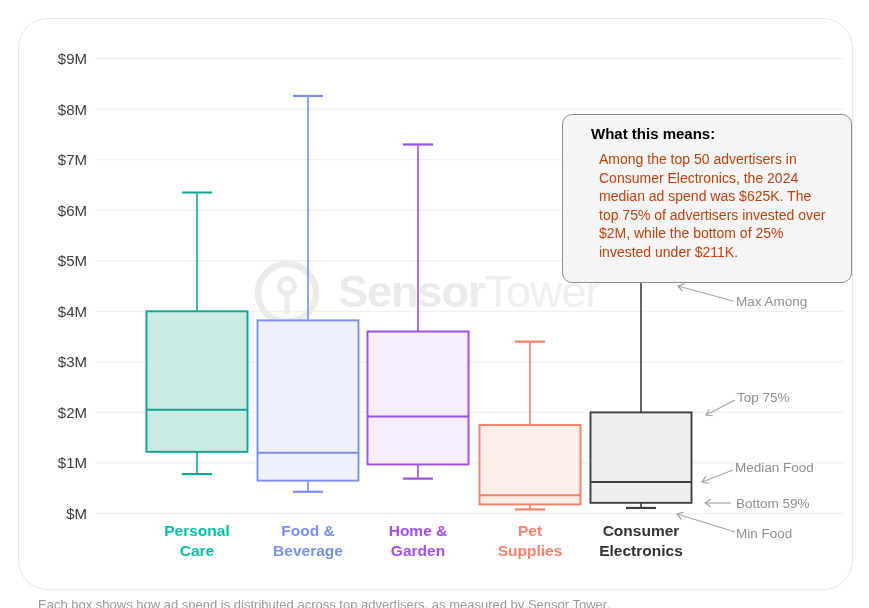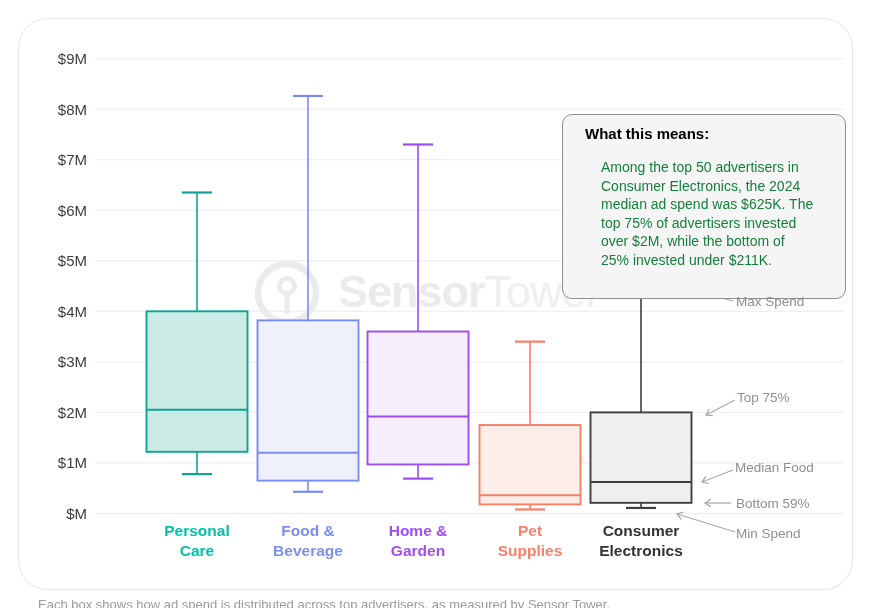--- a/index.html
+++ b/index.html
@@ -1,32 +1,32 @@
 <!DOCTYPE html>
 <html><head>
 <meta charset="utf-8">
 <style>
   html,body{margin:0;padding:0;background:#fff;}
   .canvas{
     position:relative;width:869px;height:608px;overflow:hidden;
-    background:#fff;font-family:"Liberation Sans",sans-serif;
+    background:#fff;font-family:"Liberation Sans",sans-serif;border-radius:16px;
   }
   .card{
     position:absolute;left:18px;top:18px;width:833px;height:570px;
     background:#fff;border:1px solid #e7e7e7;border-radius:30px;
     box-shadow:0 1px 2px rgba(0,0,0,0.03);
   }
   #plot{position:absolute;left:0;top:0;}
   .annotation{
     position:absolute;left:562px;top:114px;width:247px;
     background:#f5f5f5;border:1.5px solid #8f8f8f;border-radius:10px;
-    padding:10px 13px 12px 22px;color:#1f1f1f;
+    padding:10px 13px 12px 28px;color:#1f1f1f;
   }
   .annotation h4{margin:0 0 2px 0;font-size:15px;font-weight:700;color:#000;}
-  .annotation p{margin:16px;font-size:14px;line-height:1.33;color:#15803d;}
+  .annotation p{margin:8px;font-size:14px;line-height:1.33;color:#c2410c;}
   .callout{
     position:absolute;color:#8f8f8f;font-size:13.5px;white-space:nowrap;
   }
   .caption{
     position:absolute;left:38px;top:597px;color:#9a9a9a;font-size:13px;white-space:nowrap;
   }
 </style>
 </head>
 <body>
 
@@ -133,21 +133,21 @@
         <line x1="731" y1="503" x2="705" y2="503" stroke="#a8a8a8" stroke-width="1.2" marker-end="url(#arrowhead)"></line>
         <line x1="735" y1="532" x2="677" y2="514" stroke="#a8a8a8" stroke-width="1.2" marker-end="url(#arrowhead)"></line>
       </g>
   </svg>
 
   <div class="annotation">
     <h4>What this means:</h4>
     <p>Among the top 50 advertisers in Consumer Electronics, the 2024 median ad spend was $625K. The top 75% of advertisers invested over $2M, while the bottom of 25% invested under $211K.</p>
   </div>
 
-  <div class="callout" style="left:736px;top:294px">Max Spend</div>
+  <div class="callout" style="left:736px;top:294px">Max Among</div>
   <div class="callout" style="left:737px;top:390px">Top 75%</div>
   <div class="callout" style="left:735px;top:460px">Median Food</div>
   <div class="callout" style="left:736px;top:496px">Bottom 59%</div>
-  <div class="callout" style="left:736px;top:526px">Min Spend</div>
+  <div class="callout" style="left:736px;top:526px">Min Food</div>
 
   <div class="caption">Each box shows how ad spend is distributed across top advertisers, as measured by Sensor Tower.</div>
 
 </div>
 
 </body></html>

